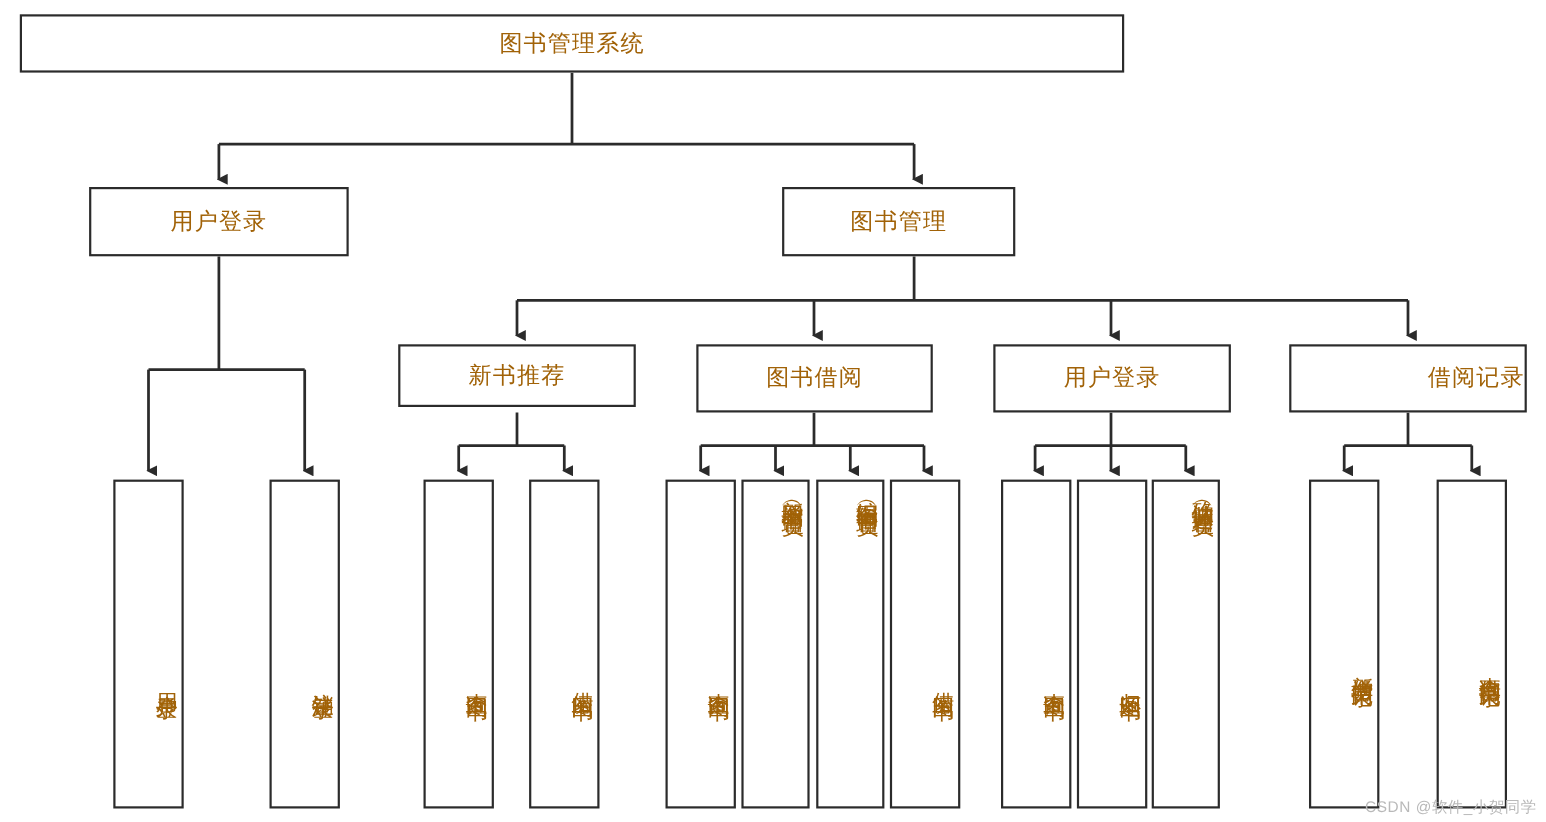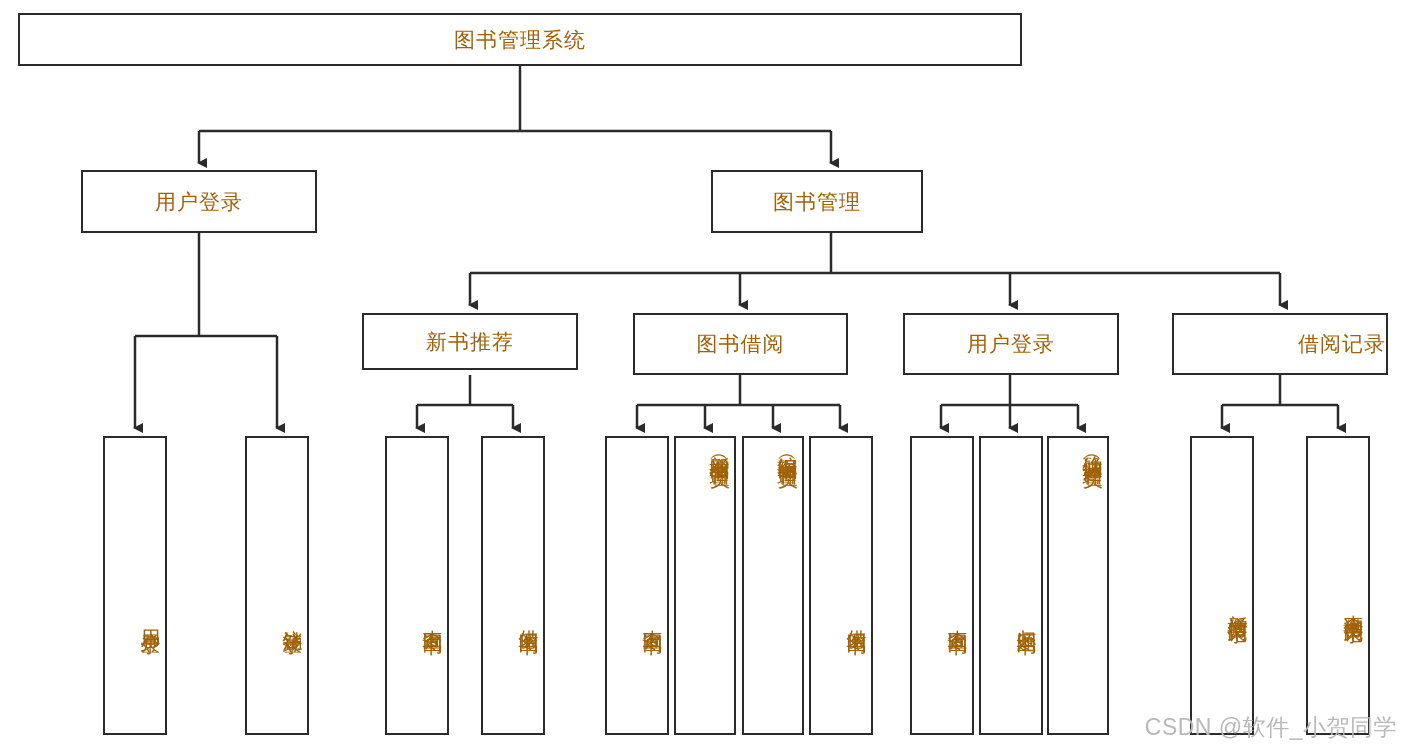--- a/index.html
+++ b/index.html
@@ -57,21 +57,21 @@
     top: 0;
     width: 1405px;
     height: 747px;
     pointer-events: none;
   }
   
   #watermark {
     position: absolute;
     right: 8px;
     bottom: 4px;
-    font-size: 23px;
+    font-size: 14px;
     color: #b9b9b9;
     white-space: nowrap;
     letter-spacing: 0.5px;
   }
 </style>
 </head>
 <body>
 
 <div id="canvas">
 

